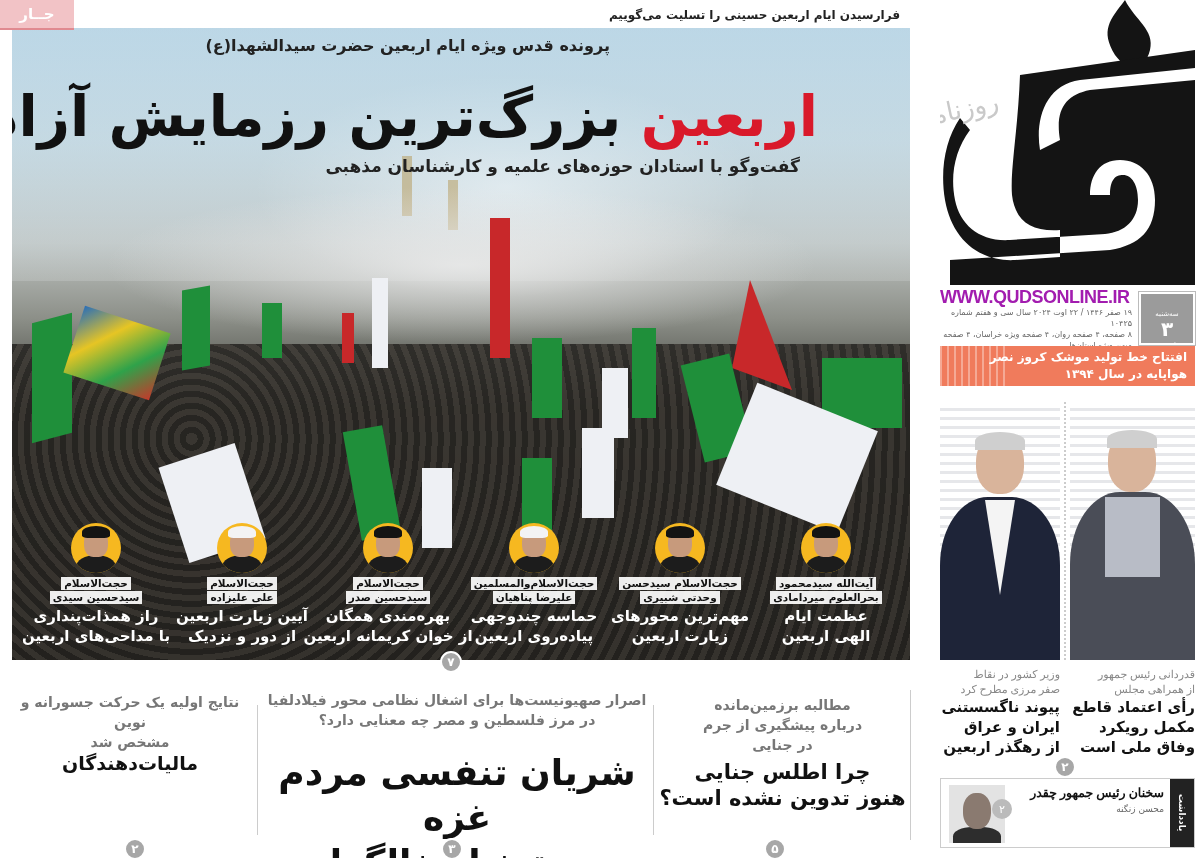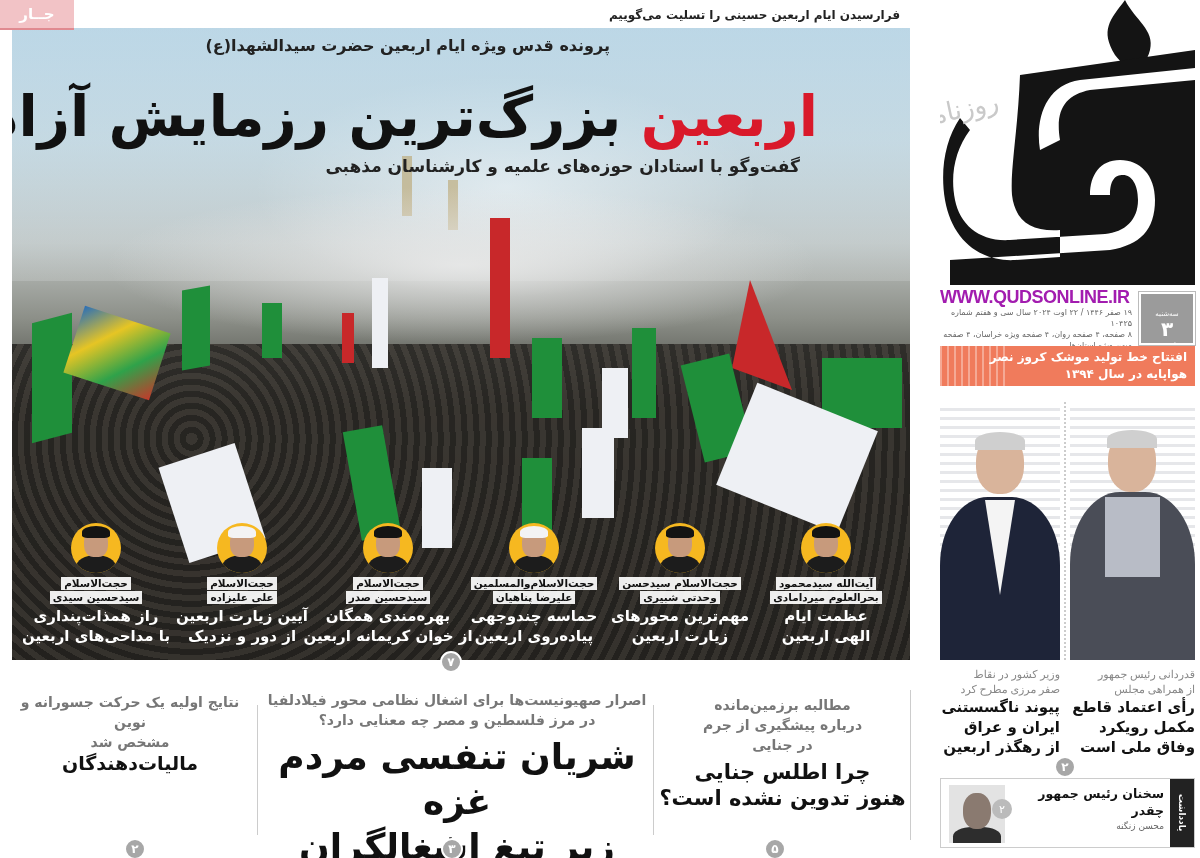--- a/index.html
+++ b/index.html
@@ -126,21 +126,21 @@
   .note-box {
     position:absolute; left: 940px; top: 778px; width: 255px; height: 70px;
     border: 1px solid #ccc; background:#fff;
   }
   .note-box .side { position:absolute; right:0; top:0; width: 24px; height: 100%; background:#222; color:#fff;
     font-size: 9px; font-weight:bold; writing-mode: vertical-rl; text-align:center; display:flex; align-items:center; justify-content:center; }
   .note-box .thumb { position:absolute; left: 8px; top: 6px; width: 56px; height: 58px; background:#e3e3e3; overflow:hidden; }
   .note-box .thumb .h { position:absolute; left:14px; top:8px; width:28px; height:36px; border-radius:45%; background:#8a7a70; }
   .note-box .thumb .b { position:absolute; left:4px; top:42px; width:48px; height:24px; border-radius:40% 40% 0 0; background:#2d2d2d; }
   .note-box .txt { position:absolute; right: 30px; top: 6px; width: 150px; text-align:right; }
-  .note-box .txt .head { font-size: 12.5px; font-weight: 900; color:#111; line-height: 17px; }
+  .note-box .txt .head { font-size: 12.5px; font-weight: 900; color:#111; line-height: 17px; font-family: Liberation Serif, serif; }
   .note-box .txt .auth { font-size: 9px; color:#666; margin-top: 2px; }
   .note-box .num { position:absolute; right: 182px; top: 20px; width: 20px; height: 20px; border-radius:50%; background:#bbb; color:#fff; font-size:11px; display:flex; align-items:center; justify-content:center; }
 </style>
 </head>
 <body>
 
 <div class="hero">
   <div class="sky"></div>
   <div class="dome" style="left:390px;top:128px;width:10px;height:60px;"></div>
   <div class="dome" style="left:436px;top:152px;width:10px;height:50px;"></div>
@@ -259,21 +259,21 @@
   <div class="kick">درباره پیشگیری از جرم</div>
   <div class="kick">در جنایی</div>
   <div class="head" style="font-size:21px;margin-top:4px;">چرا اطلس جنایی</div>
   <div class="head" style="font-size:21px;">هنوز تدوین نشده است؟</div>
 </div>
 <div class="page-marker" style="left:764px;top:838px;">۵</div>
 
 <div class="bottom-story" style="left:262px;top:690px;width:390px;">
   <div class="kick">اصرار صهیونیست‌ها برای اشغال نظامی محور فیلادلفیا</div>
   <div class="kick">در مرز فلسطین و مصر چه معنایی دارد؟</div>
-  <div class="head" style="font-size:36px;margin-top:4px;">شریان تنفسی مردم غزه</div>
+  <div class="head" style="font-size:36px;margin-top:20px;">شریان تنفسی مردم غزه</div>
   <div class="head" style="font-size:36px;">زیر تیغ اشغالگران</div>
 </div>
 <div class="page-marker" style="left:441px;top:838px;">۳</div>
 
 <div class="bottom-story" style="left:5px;top:692px;width:250px;">
   <div class="kick">نتایج اولیه یک حرکت جسورانه و نوین</div>
   <div class="kick">مشخص شد</div>
   <div class="head" style="font-size:19px;">مالیات‌دهندگان</div>
 </div>
 <div class="page-marker" style="left:124px;top:838px;">۲</div>

